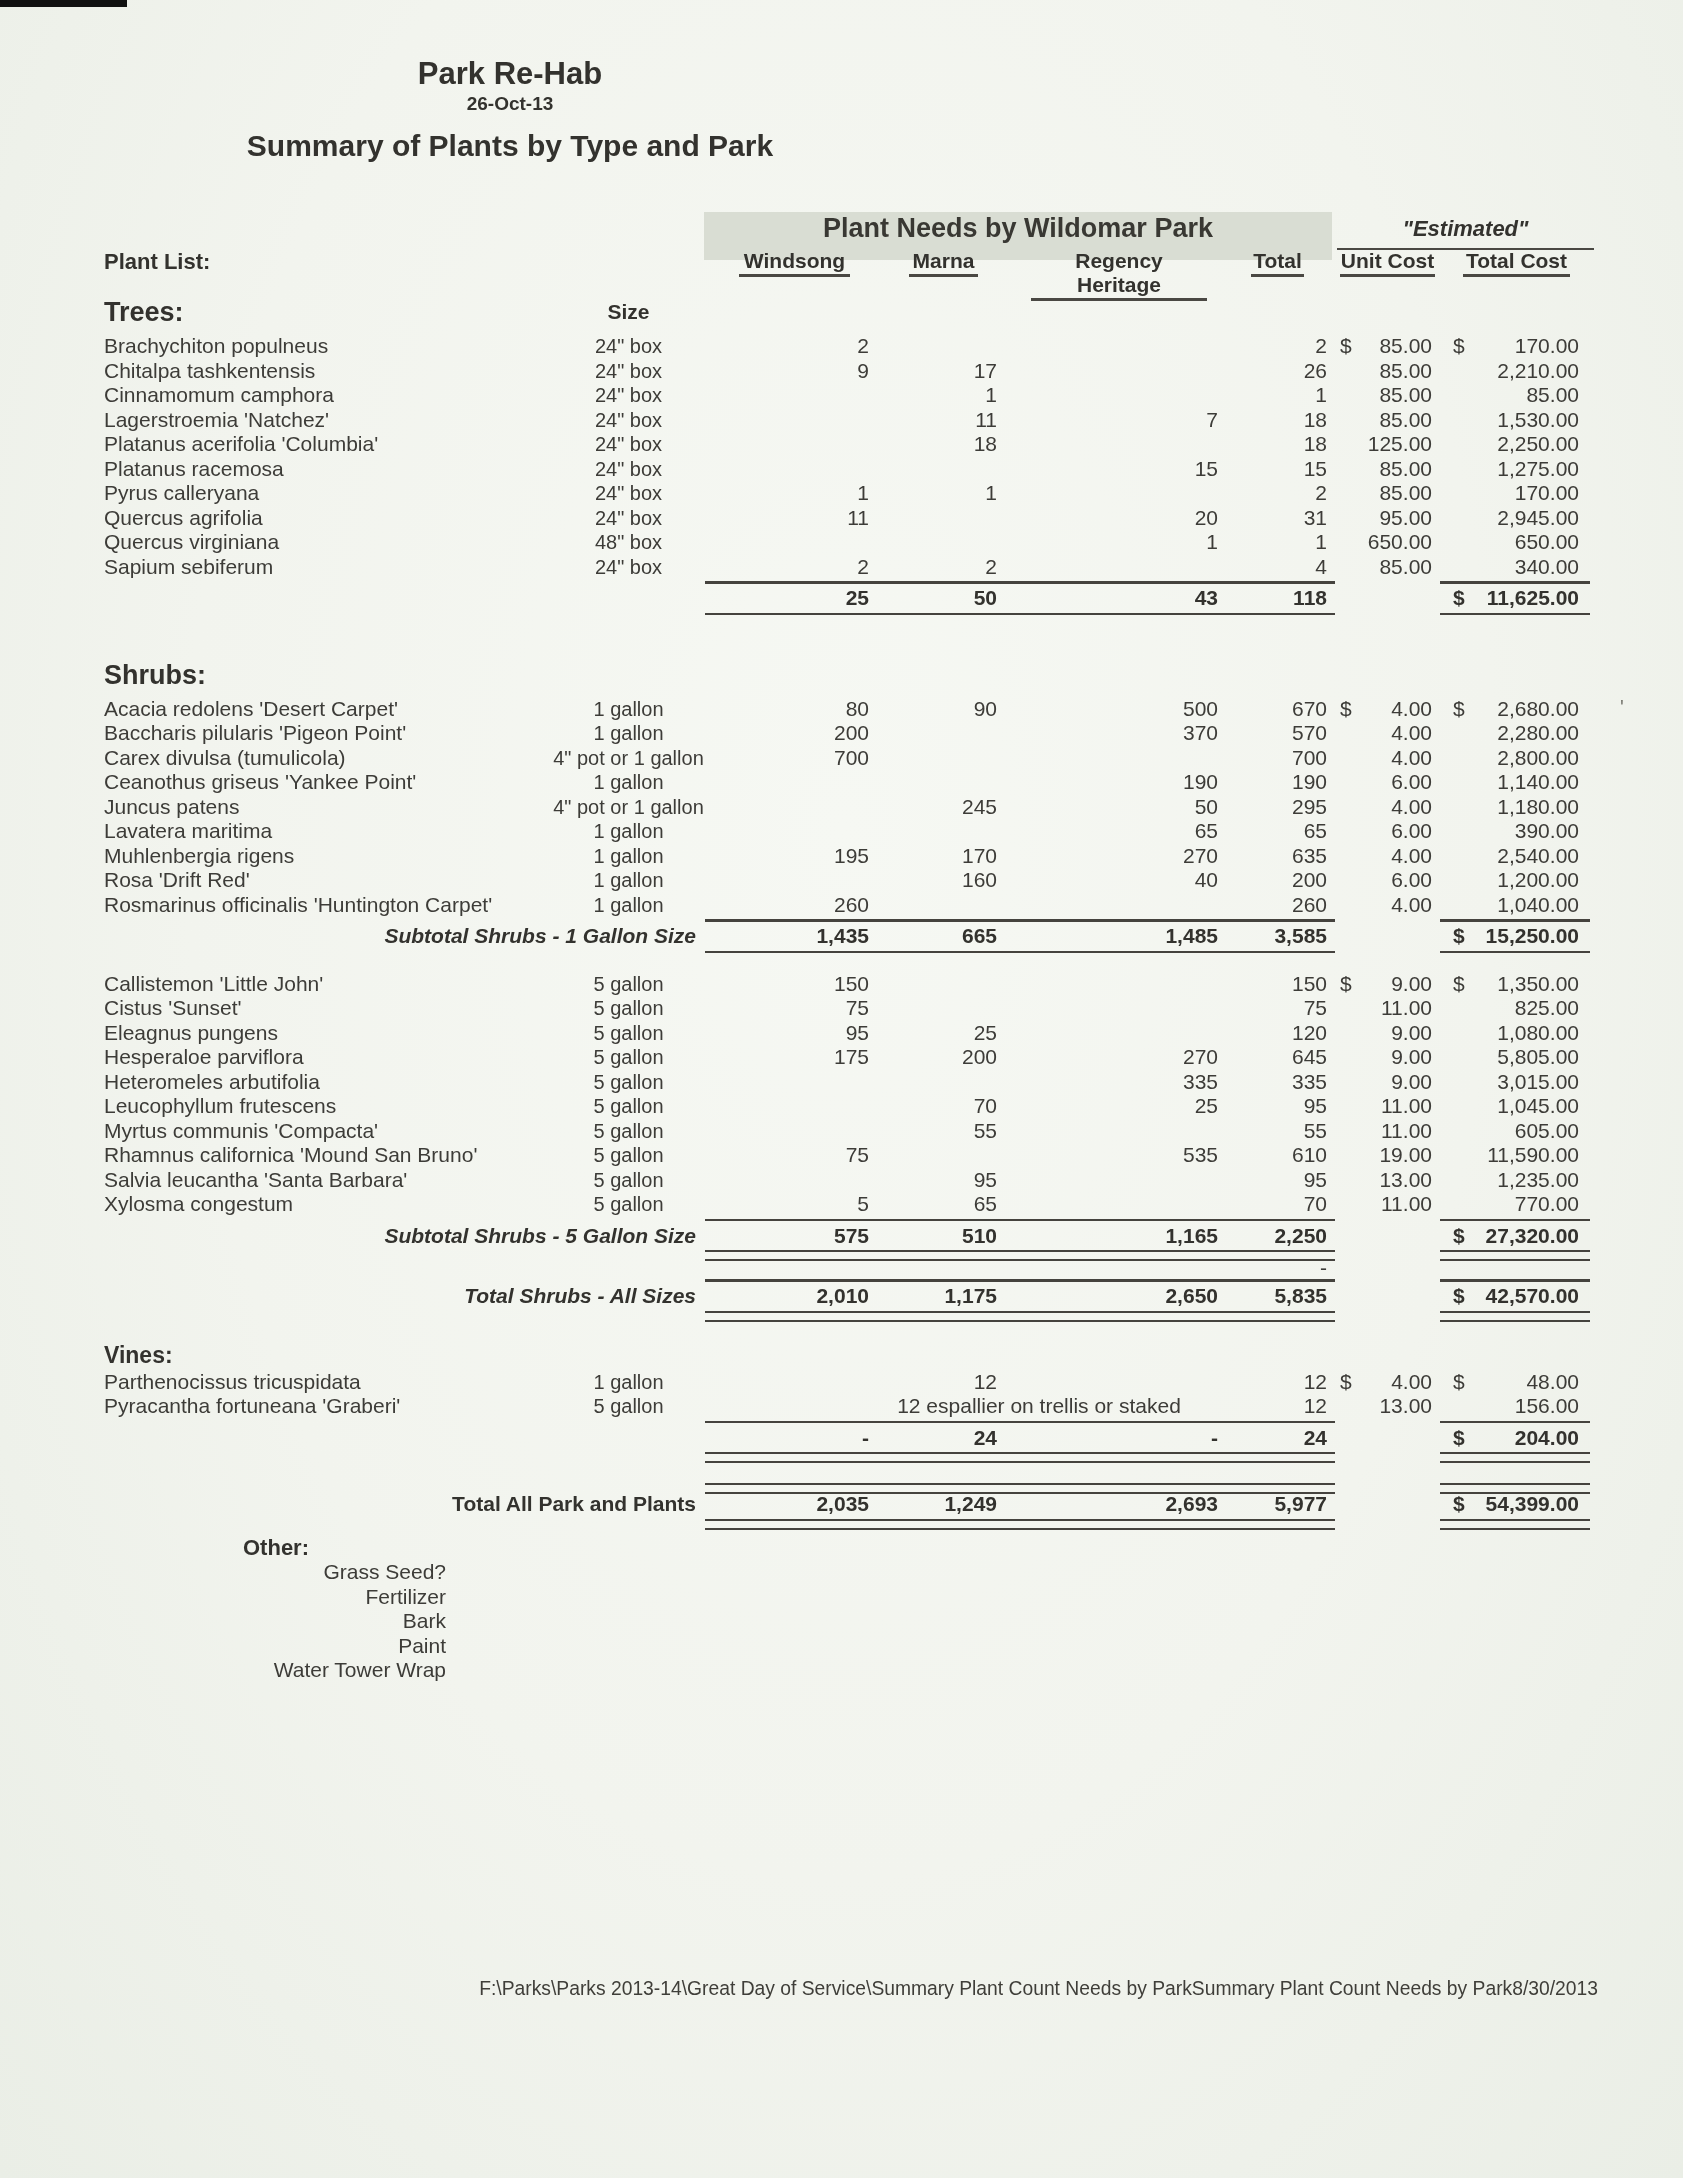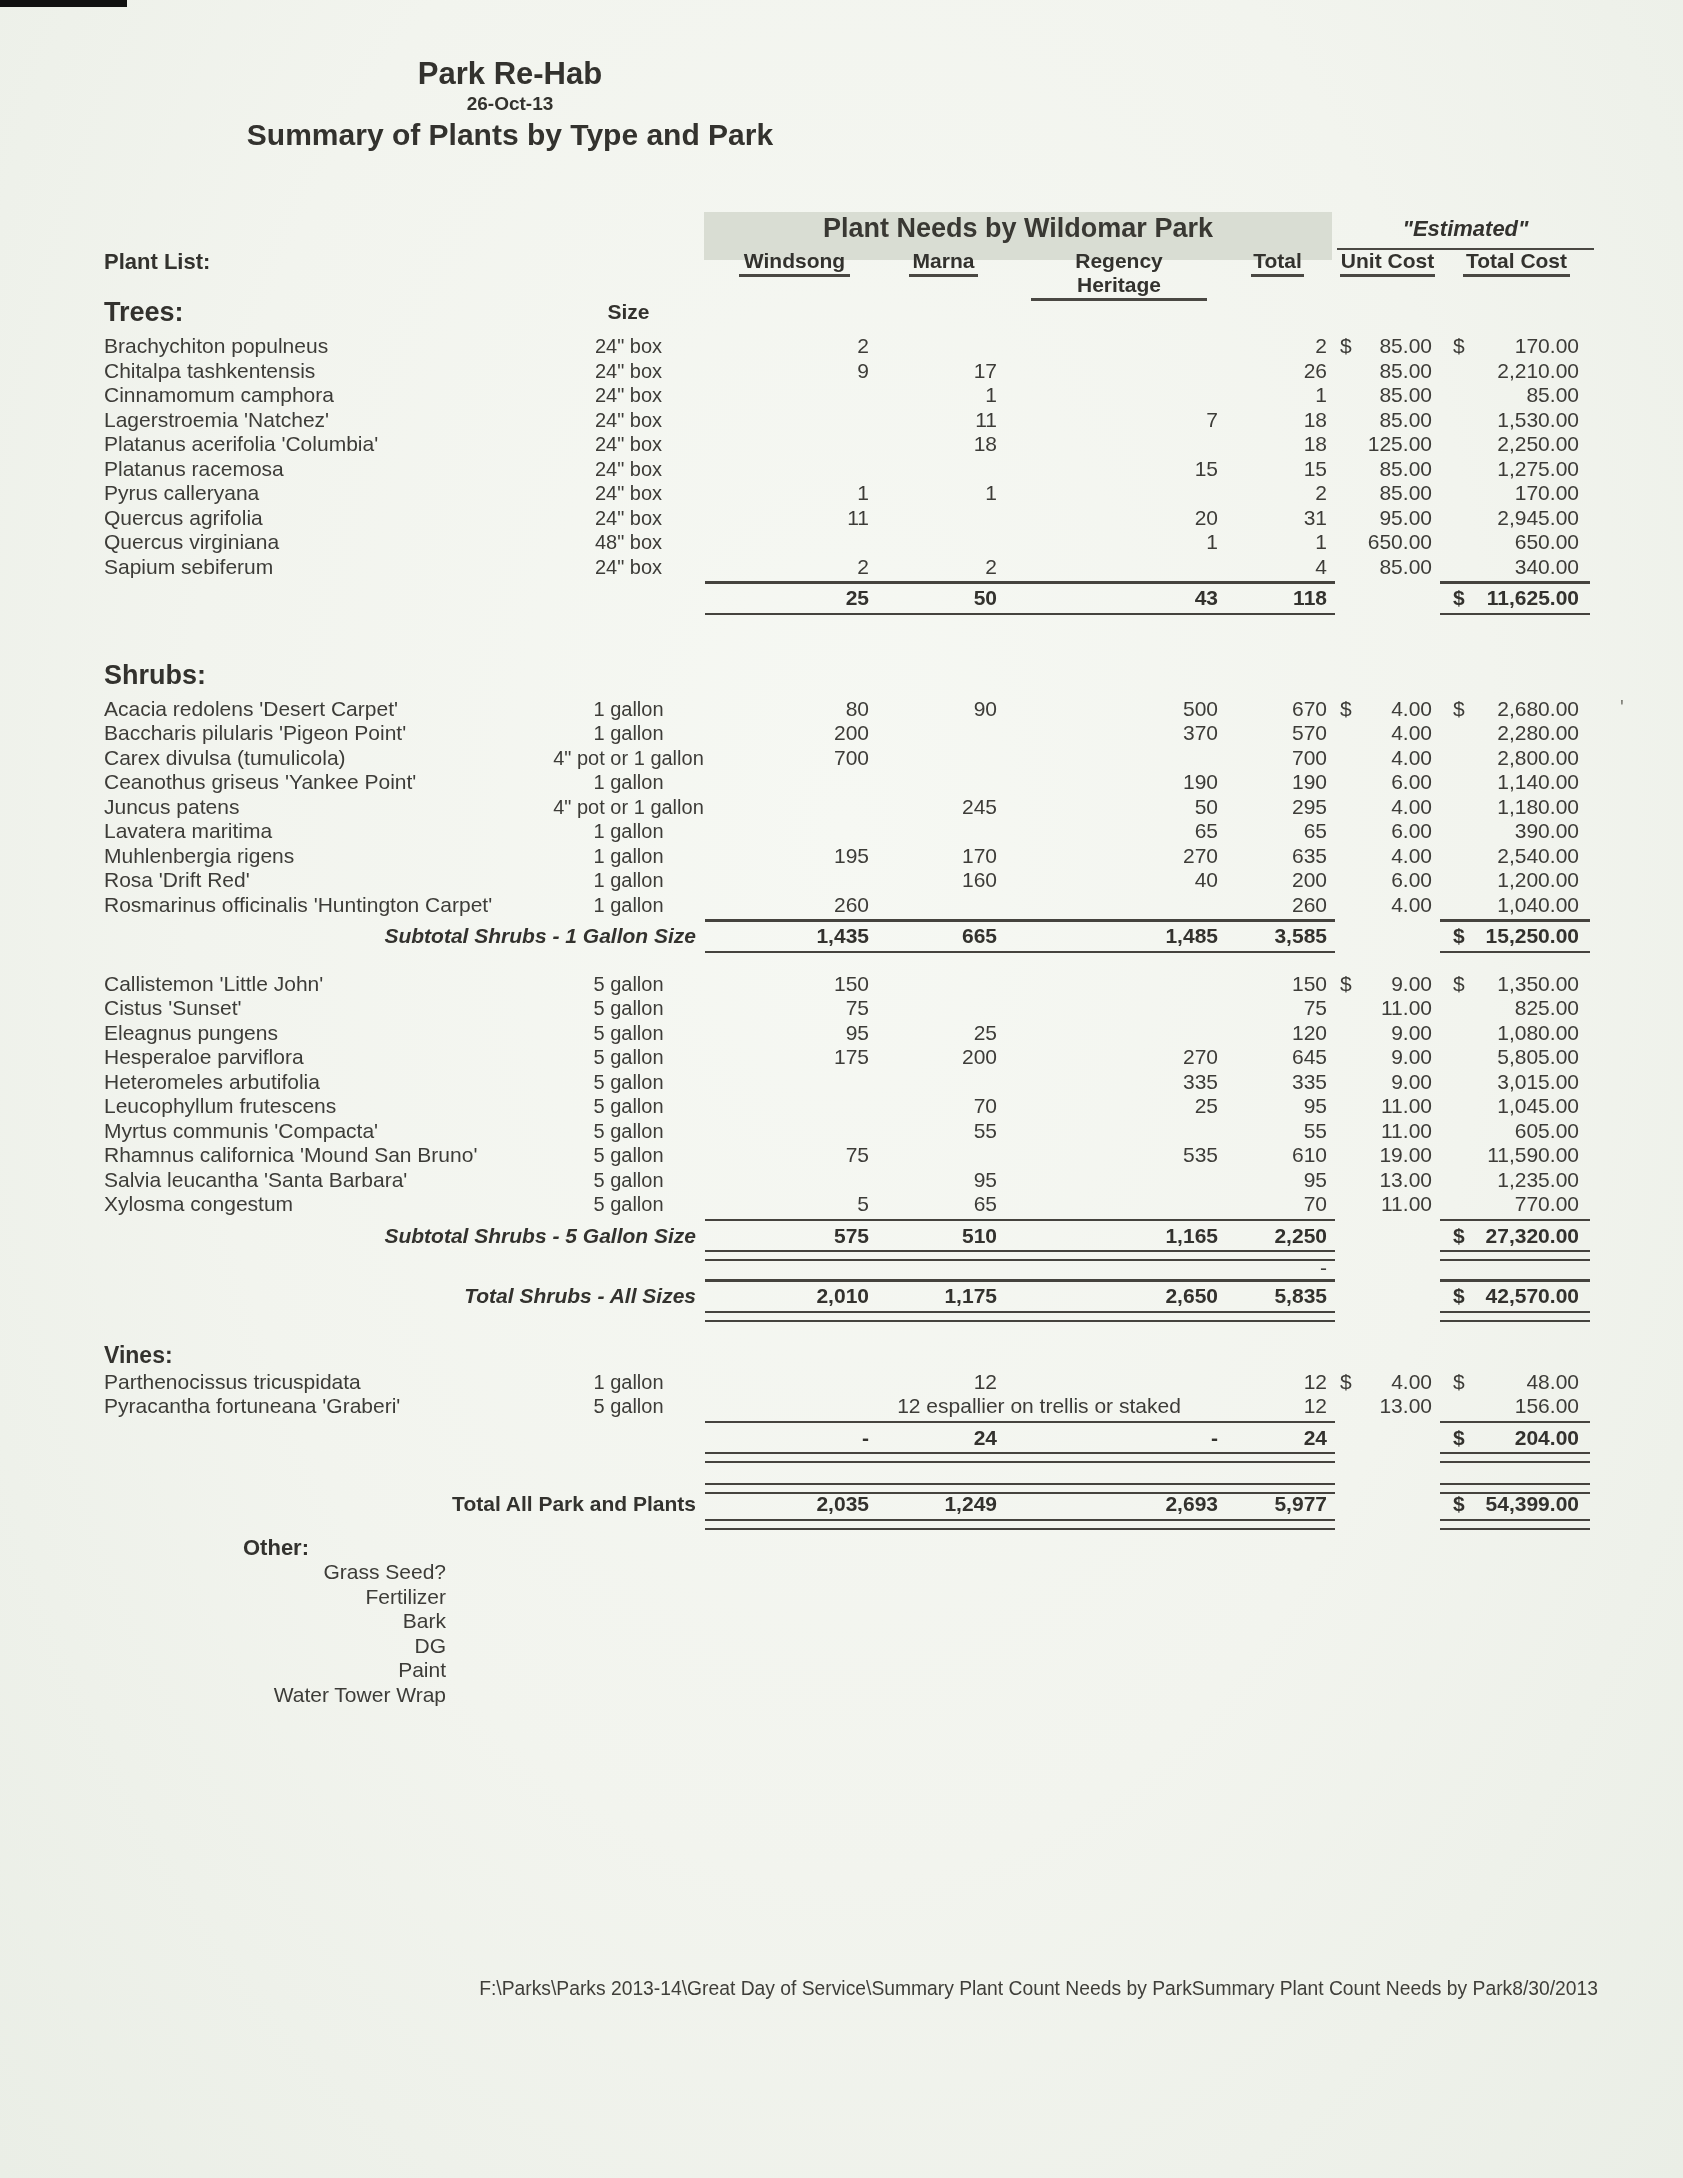--- a/index.html
+++ b/index.html
@@ -10,21 +10,21 @@
     color:#3d3c38;
   }
   .b{font-weight:bold;color:#33322e;}
   
   .scan-strip{position:absolute;left:0;top:0;width:127px;height:7px;background:#111;}
   .scan-dot{position:absolute;left:1620px;top:696px;font-size:20px;color:#7a7a72;}
   
   .doc-head{position:absolute;left:213px;top:57px;width:594px;text-align:center;}
   .title{font-size:31px;font-weight:bold;color:#33322e;line-height:34px;}
   .date{font-size:19px;font-weight:bold;color:#33322e;line-height:26px;}
-  .subtitle{font-size:30px;font-weight:bold;color:#33322e;line-height:36px;}
+  .subtitle{font-size:30px;font-weight:bold;color:#33322e;line-height:36px;margin-top:11px;}
   
   .band{position:absolute;left:704px;top:212px;width:628px;height:48px;background:#d9ddd3;
         text-align:center;font-size:27px;font-weight:bold;color:#393833;line-height:32px;}
   .estimated{position:absolute;left:1339px;top:216px;width:253px;text-align:center;
              font-size:22px;font-weight:bold;font-style:italic;color:#33322e;}
   .est-rule{position:absolute;left:1337px;top:248px;width:257px;height:2px;background:#4a4843;}
   .plant-list{position:absolute;left:104px;top:249px;font-size:22px;font-weight:bold;color:#33322e;}
   .colhead{position:absolute;top:249px;font-weight:bold;font-size:21px;color:#33322e;
            text-align:center;border-bottom:3px solid #4a4843;padding-bottom:1px;}
   .ch-w{left:739px;width:111px;}
@@ -656,23 +656,20 @@
     <div class="row">
           <span class="c other-item">Grass Seed?</span>
         </div>
         <div class="row">
           <span class="c other-item">Fertilizer</span>
         </div>
         <div class="row">
           <span class="c other-item">Bark</span>
         </div>
         <div class="row">
-          <span class="c other-item">DG</span>
-        </div>
-        <div class="row">
           <span class="c other-item">Paint</span>
         </div>
         <div class="row">
           <span class="c other-item">Water Tower Wrap</span>
         </div>
       </div>
 
   </div>
 
   <div class="footer">F:\Parks\Parks 2013-14\Great Day of Service\Summary Plant Count Needs by ParkSummary Plant Count Needs by Park8/30/2013</div>

